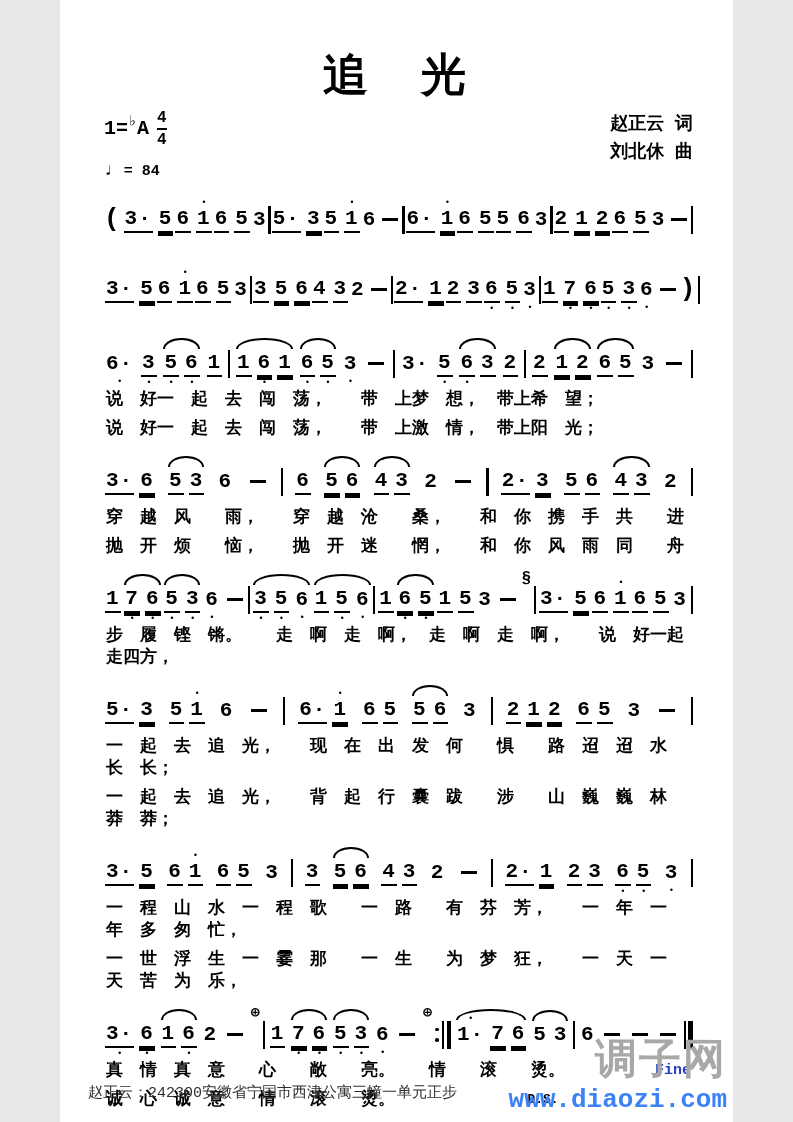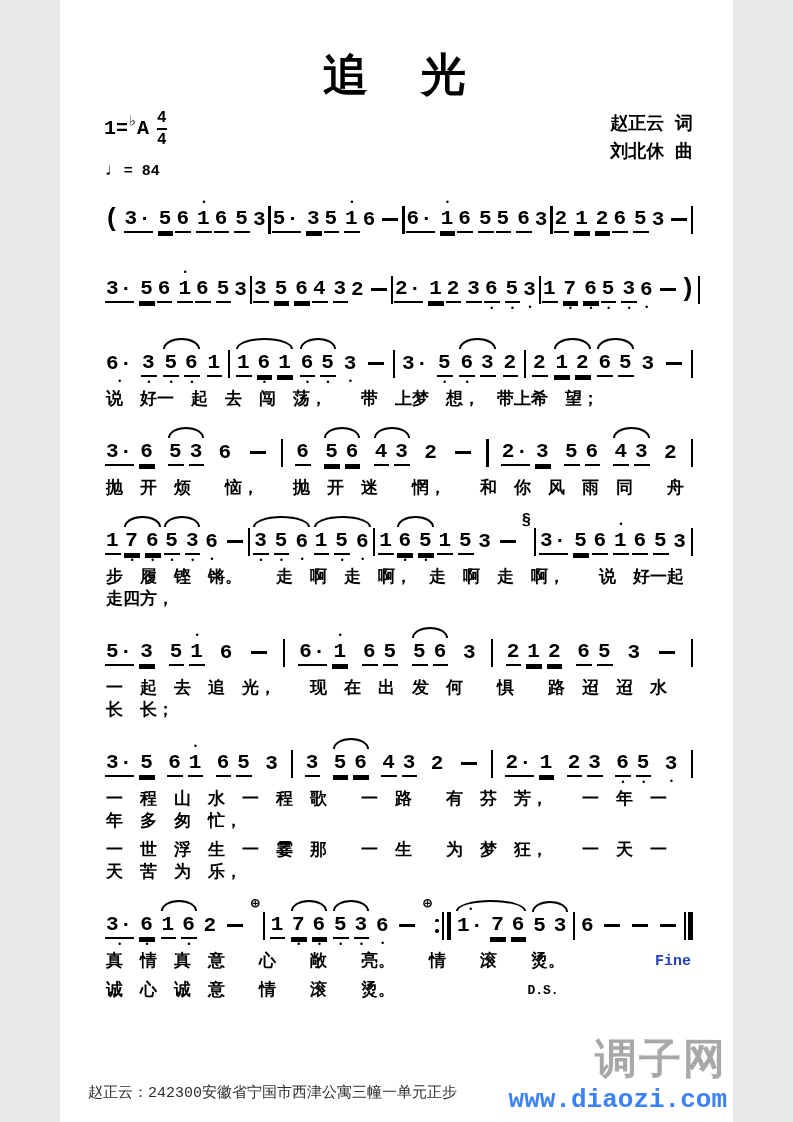--- a/index.html
+++ b/index.html
@@ -307,20 +307,23 @@
           <span class="cell">
             <span class="dash"></span>
           </span>
           <span class="cell">
             <span class="bar"></span>
           </span>
         </div>
         <div class="lyric">
           <span>说　好一　起　去　闯　荡，　　带　上梦　想，　带上希　望；</span>
         </div>
+        <div class="lyric">
+          <span>说　好一　起　去　闯　荡，　　带　上激　情，　带上阳　光；</span>
+        </div>
       </div>
       <div class="line">
         <div class="notation">
           <span class="cell">
             <span class="n"><span class="core u1">3·</span></span>
             <span class="n"><span class="core u2">6</span></span>
           </span>
           <span class="cell arc">
             <span class="n"><span class="core u1">5</span></span>
             <span class="n"><span class="core u1">3</span></span>
@@ -365,20 +368,23 @@
           <span class="cell arc">
             <span class="n"><span class="core u1">4</span></span>
             <span class="n"><span class="core u1">3</span></span>
           </span>
           <span class="cell">
             <span class="n"><span class="core">2</span></span>
           </span>
           <span class="cell">
             <span class="bar"></span>
           </span>
+        </div>
+        <div class="lyric">
+          <span>穿　越　风　　雨，　　穿　越　沧　　桑，　　和　你　携　手　共　　进</span>
         </div>
         <div class="lyric">
           <span>抛　开　烦　　恼，　　抛　开　迷　　惘，　　和　你　风　雨　同　　舟</span>
         </div>
       </div>
       <div class="line">
         <div class="notation">
           <span class="cell">
             <span class="n"><span class="core u1">1</span></span>
           </span>
@@ -507,20 +513,23 @@
           </span>
           <span class="cell">
             <span class="dash"></span>
           </span>
           <span class="cell">
             <span class="bar"></span>
           </span>
         </div>
         <div class="lyric">
           <span>一　起　去　追　光，　　现　在　出　发　何　　惧　　路　迢　迢　水　长　长；</span>
+        </div>
+        <div class="lyric">
+          <span>一　起　去　追　光，　　背　起　行　囊　跋　　涉　　山　巍　巍　林　莽　莽；</span>
         </div>
       </div>
       <div class="line">
         <div class="notation">
           <span class="cell">
             <span class="n"><span class="core u1">3·</span></span>
             <span class="n"><span class="core u2">5</span></span>
           </span>
           <span class="cell">
             <span class="n"><span class="core u1">6</span></span>

